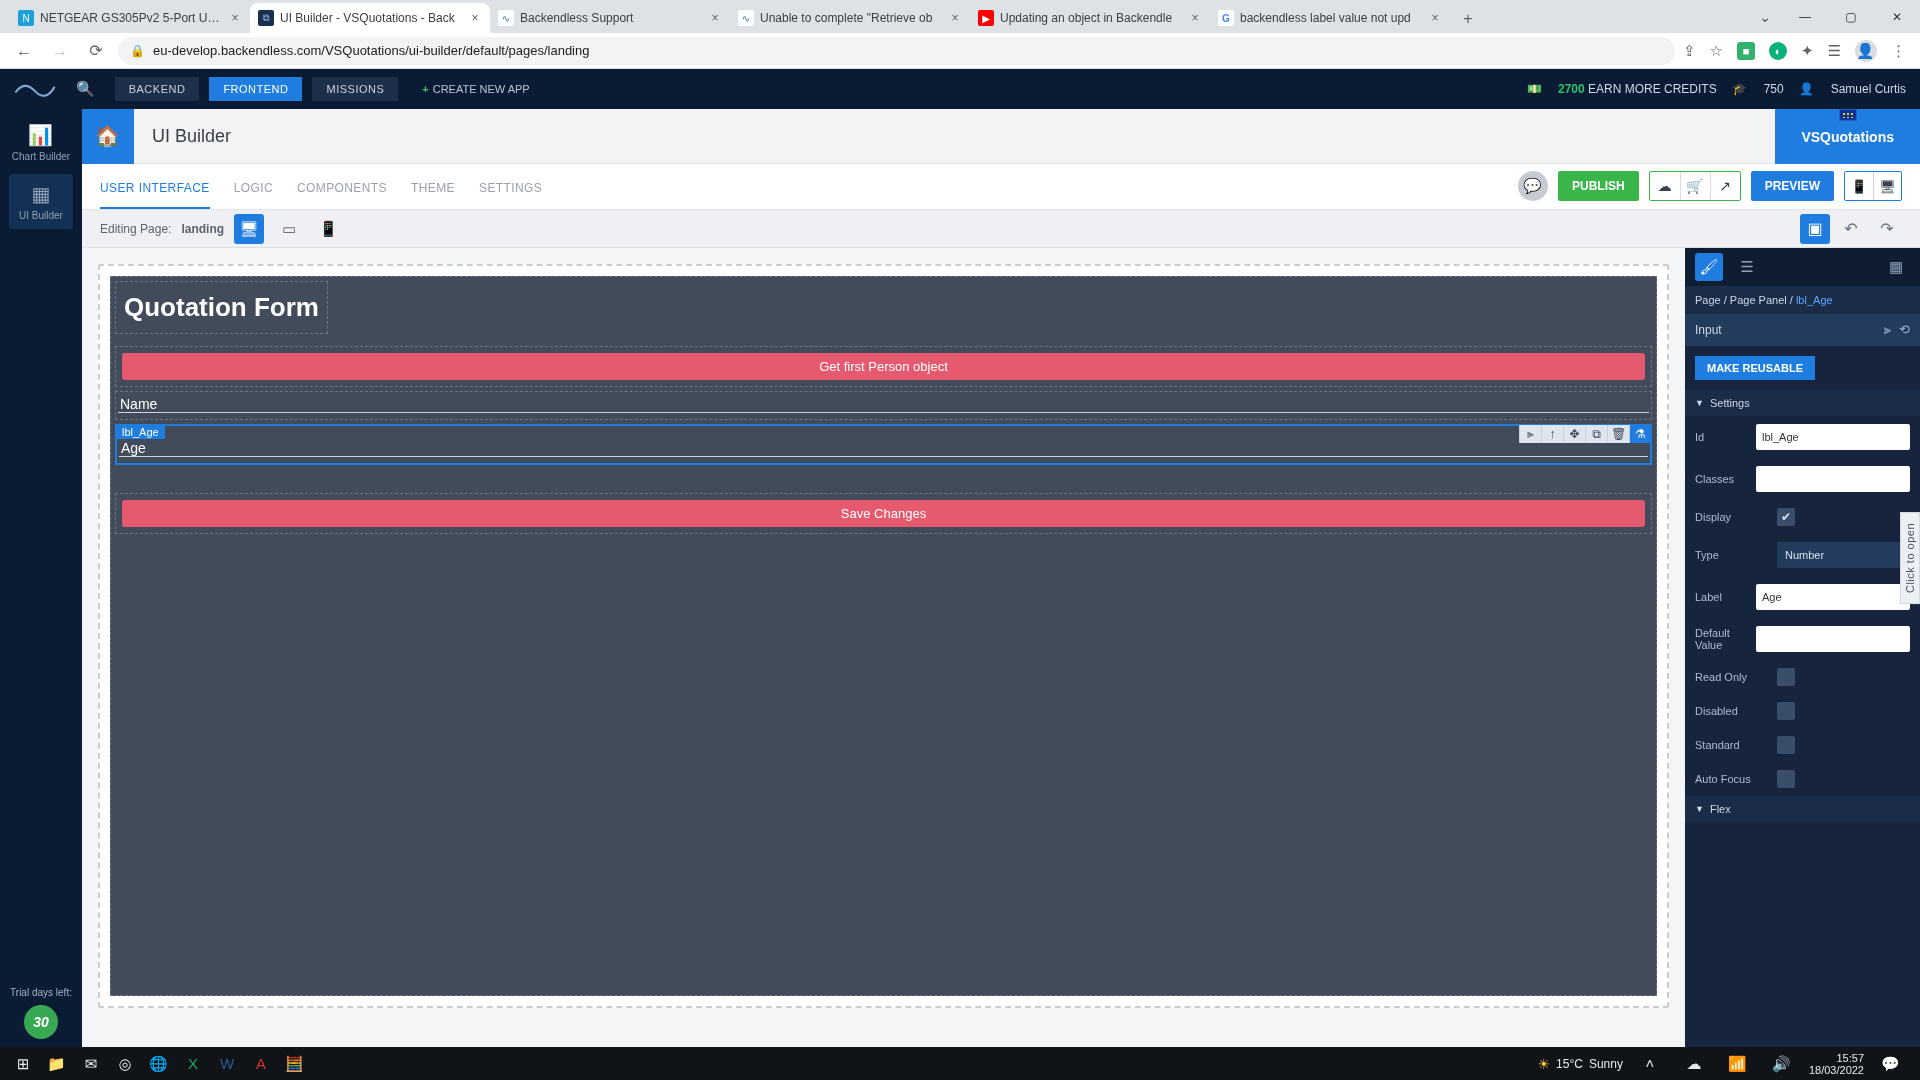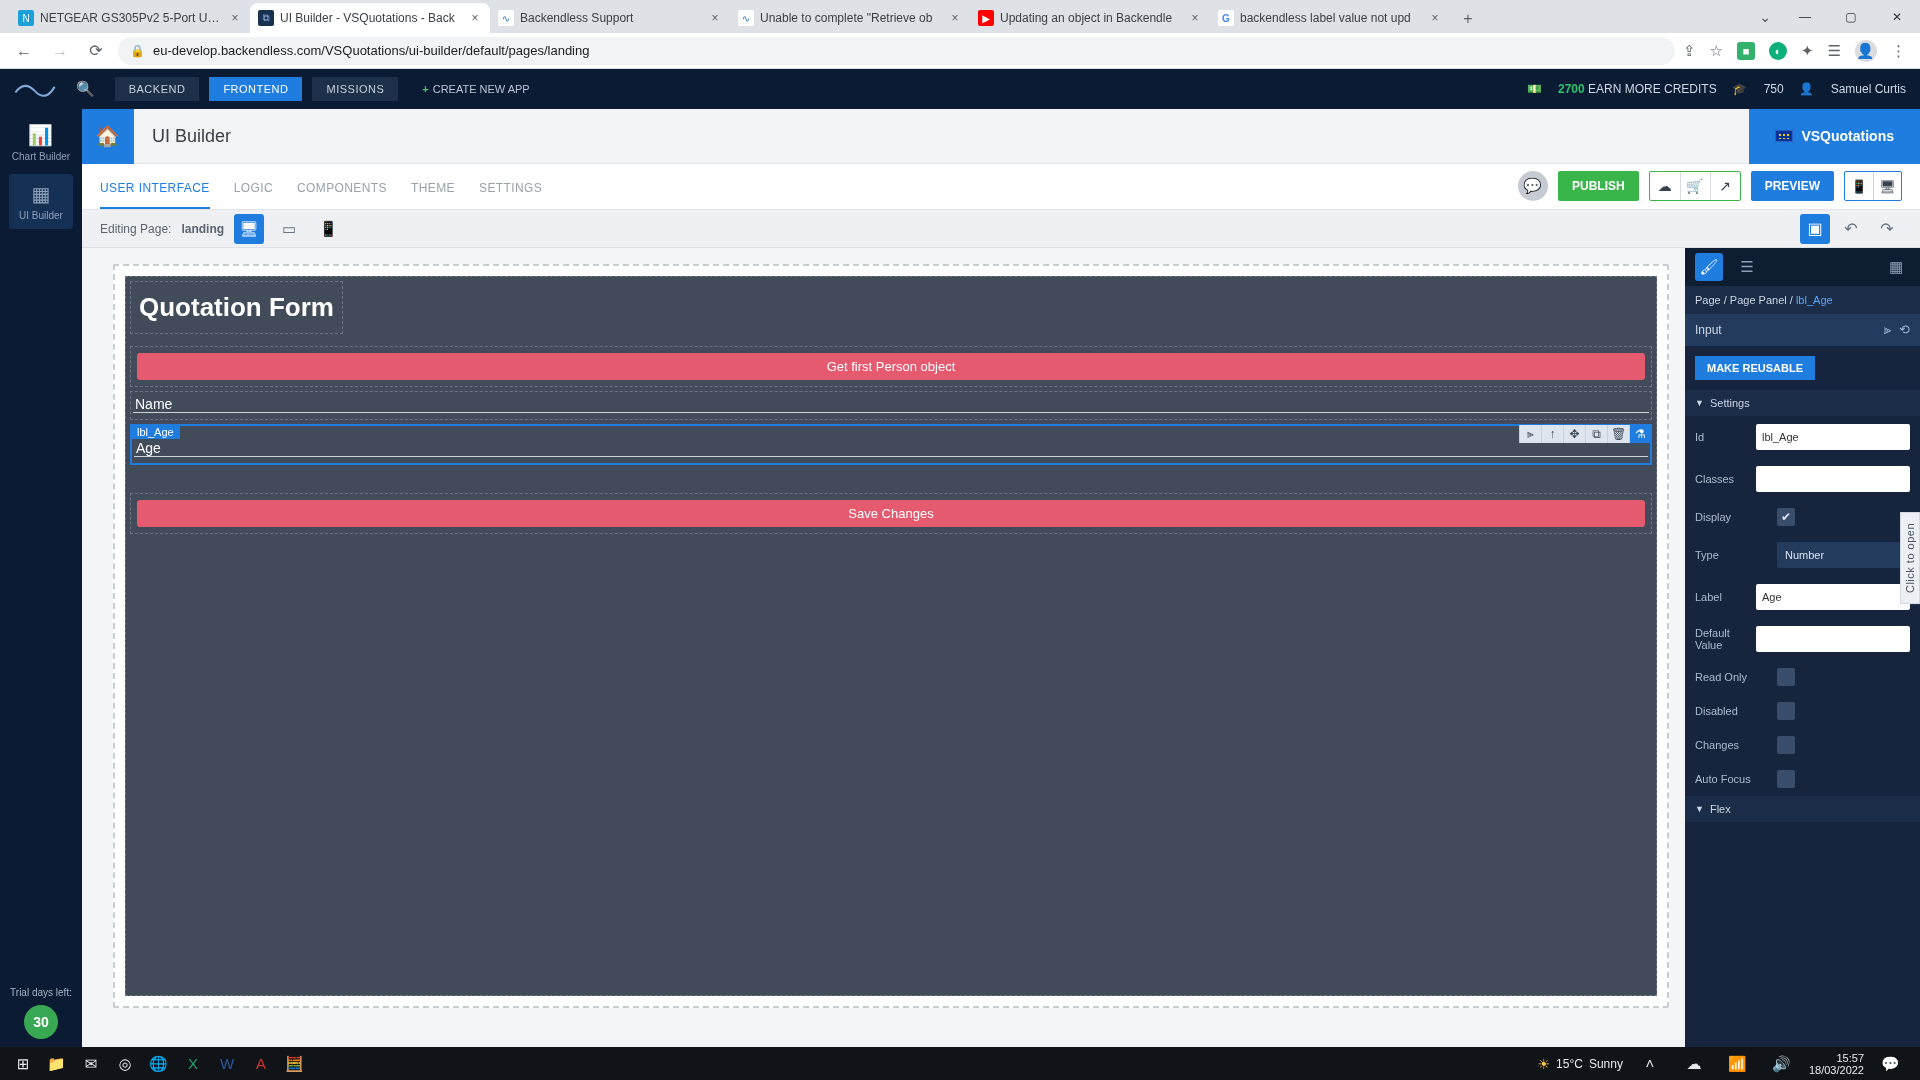--- a/index.html
+++ b/index.html
@@ -42,27 +42,27 @@
 .top-right .credits{ color:#2dc26b; font-weight:bold;}
 .top-right .grad{ color:#2d8fe0;}
 .top-right .user-ico{ color:#8fa1b8;}
 
 .app-body{ flex:1; display:flex; min-height:0;}
 .leftbar{ width:82px; background:#0b1b33; display:flex; flex-direction:column; align-items:center; padding-top:6px; color:#8fa1b8; font-size:10px; gap:4px;}
 .leftbar .lb-item{ width:64px; display:flex; flex-direction:column; align-items:center; gap:4px; padding:8px 0; border-radius:4px; cursor:pointer;}
 .leftbar .lb-item.sel{ background:#153055;}
 .leftbar .lb-item .ico{ font-size:20px;}
 .leftbar .trial{ margin-top:auto; text-align:center; font-size:10px; line-height:12px; color:#a7b3c6; padding-bottom:8px;}
-.leftbar .trial .badge{ width:34px; height:34px; border-radius:50%; background:#38a852; color:#fff; display:flex; align-items:center; justify-content:center; font-size:14px; margin:6px auto 0; font-weight:bold;}
+.leftbar .trial .badge{ width:34px; height:34px; border-radius:50%; background:#38a852; color:#fff; display:flex; align-items:center; justify-content:center; font-size:14px; margin:6px auto 0; font-weight:bold;font-style:italic;}
 
 .main{ flex:1; display:flex; flex-direction:column; min-width:0; background:#f4f5f7;}
 .crumb-row{ height:55px; background:#f2f3f5; display:flex; align-items:center; border-bottom:1px solid #e1e4e9;}
 .home-btn{ width:52px; height:55px; background:#1f7de0; color:#fff; display:flex; align-items:center; justify-content:center; font-size:20px;}
 .crumb-title{ padding-left:18px; font-size:18px; color:#3a3f46;}
-.ws-badge{ margin-left:auto; height:55px; background:#1f7de0; color:#fff; display:flex; align-items:center; padding:0 26px; font-size:14px; gap:8px; font-weight:600;}
+.ws-badge{ margin-left:auto; height:55px; background:#1f7de0; color:#fff; display:flex; align-items:center; padding:0 26px; font-size:14px; gap:8px; font-weight:600;flex-direction:column;}
 .ws-flag{ width:18px; height:12px; background:linear-gradient(90deg,#003399 0 100%); border:1px solid #2a5fbf; position:relative;}
 .ws-flag::after{ content:""; position:absolute; inset:2px; background:radial-gradient(circle,#ffcc00 1px,transparent 1px); background-size:4px 4px;}
 
 .subnav-row{ height:46px; background:#fff; border-bottom:1px solid #e1e4e9; display:flex; align-items:flex-end; padding:0 18px; gap:24px; position:relative;}
 .subnav-tab{ font-size:12px; letter-spacing:.4px; color:#9aa1aa; padding:14px 0 12px; cursor:pointer; border-bottom:2px solid transparent;}
 .subnav-tab.sel{ color:#1f7de0; border-bottom-color:#1f7de0;}
 .subnav-right{ margin-left:auto; display:flex; align-items:center; gap:10px; padding-bottom:8px;}
 .chat-circle{ width:30px; height:30px; border-radius:50%; background:#c6cbd3; color:#fff; display:flex; align-items:center; justify-content:center; font-size:15px;}
 .btn{ height:30px; padding:0 14px; display:flex; align-items:center; font-size:12px; font-weight:600; cursor:pointer; border-radius:2px;}
 .btn.green{ background:#3ab54a; color:#fff;}
@@ -75,21 +75,21 @@
 .prev-group span + span{ border-left:1px solid #cdd3db;}
 
 .toolbar-row{ height:38px; background:#eef0f3; border-bottom:1px solid #dde1e7; display:flex; align-items:center; padding:0 18px; gap:10px; font-size:12px; color:#5c6470;}
 .vp-toggle{ width:30px; height:30px; display:flex; align-items:center; justify-content:center; font-size:15px; color:#6a7482; cursor:pointer; border-radius:3px;}
 .vp-toggle.sel{ background:#1f7de0; color:#fff;}
 .tool-right{ margin-left:auto; display:flex; align-items:center; gap:6px;}
 .tool-right .tbtn{ width:30px; height:30px; display:flex; align-items:center; justify-content:center; font-size:16px; color:#6a7482; cursor:pointer; border-radius:3px;}
 .tool-right .tbtn.sel{ background:#1f7de0; color:#fff;}
 
 .workspace{ flex:1; display:flex; min-height:0;}
-.canvas-wrap{ flex:1; overflow:auto; padding:16px;margin-left:15px;}
+.canvas-wrap{ flex:1; overflow:auto; padding:16px;}
 .canvas-outer{ border:2px dashed #c8ccd3; padding:10px; min-height:740px; background:#fff; border-radius:2px;}
 .page-panel{ background:#424b59; min-height:720px; border:1px dashed #6a7484; padding:0;}
 .form-title{ font-size:26px; font-weight:bold; color:#fff; padding:10px 8px; border:1px dashed #6a7484; margin:4px 4px 8px; display:inline-block;}
 .dash-row{ border:1px dashed #6a7484; margin:4px 4px; padding:6px;}
 .pill-btn{ background:#e55a6f; color:#fff; text-align:center; padding:6px 0; font-size:13px; border-radius:3px;}
 .field-block{ border:1px dashed #6a7484; margin:4px 4px; position:relative;}
 .field-label{ color:#ffffff; font-size:14px; padding:2px 2px 0 2px;}
 .field-hr{ height:1px; background:#cfd3da; margin:0 0 2px;}
 .sel-outline{ border:2px solid #1f7de0 !important; position:relative;}
 .sel-tag{ position:absolute; top:-1px; left:-1px; background:#1f7de0; color:#fff; font-size:11px; padding:1px 6px; z-index:3;}
@@ -362,21 +362,21 @@
           </div>
           <div class="prop-row">
             <span class="plabel">Read Only</span>
             <span class="chk"></span>
           </div>
           <div class="prop-row">
             <span class="plabel">Disabled</span>
             <span class="chk"></span>
           </div>
           <div class="prop-row">
-            <span class="plabel">Changes</span>
+            <span class="plabel">Standard</span>
             <span class="chk"></span>
           </div>
           <div class="prop-row">
             <span class="plabel">Auto Focus</span>
             <span class="chk"></span>
           </div>
 
           <div class="section-hdr">
               <span class="caret">▼</span>
               <span>Flex</span>

